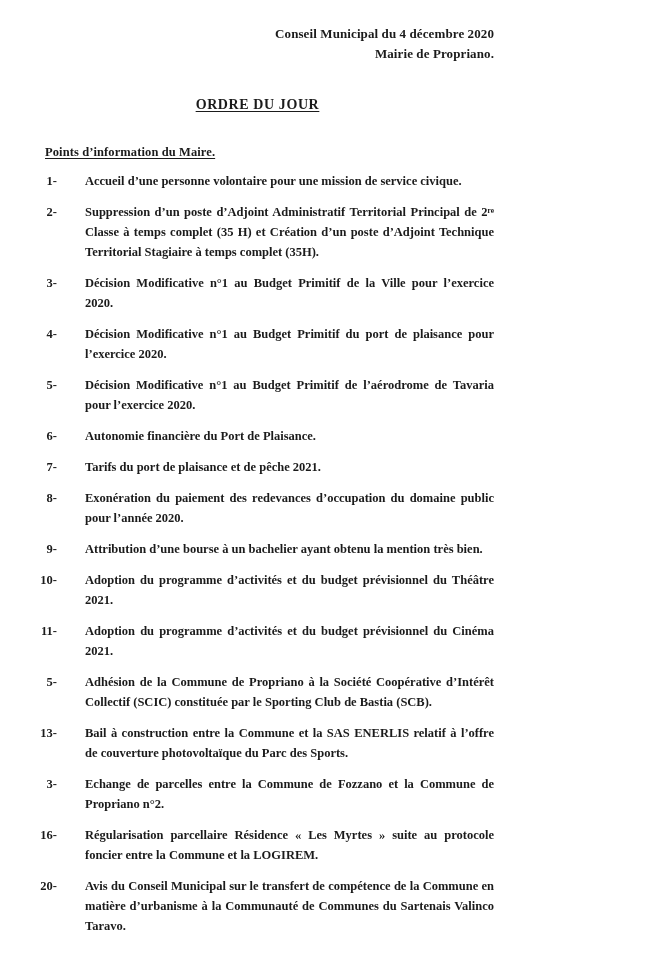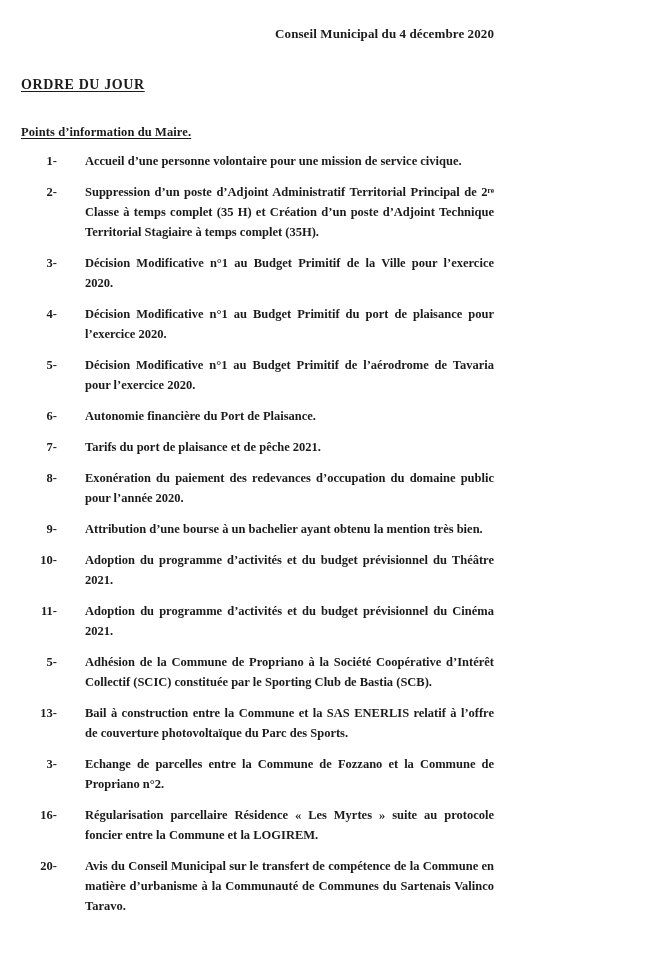--- a/index.html
+++ b/index.html
@@ -23,33 +23,34 @@
     padding: 24px 44px 0 21px;
     background: #ffffff;
   }
   .doc-header {
     text-align: right;
     font-size: 13px;
     line-height: 20px;
     letter-spacing: 0.1px;
   }
   .doc-title-wrap {
-    text-align: left;
+    text-align: center;
     margin-top: 31px;
   }
   .doc-title {
     display: inline-block;
     font-size: 14px;
     letter-spacing: 0.6px;
     text-decoration: underline;
     text-underline-offset: 2px;
   }
   .section-heading-wrap {
     margin-top: 32px;
     font-size: 12.5px;
+    margin-left: 24px;
   }
   .section-heading {
     text-decoration: underline;
     text-underline-offset: 2px;
     letter-spacing: 0.1px;
   }
   .agenda {
     list-style: none;
     margin: 11px 0 0 0;
     padding: 0;
@@ -73,20 +74,21 @@
     text-justify: inter-word;
   }
 </style>
 </head>
 <body>
 
 <div class="page">
 
   <div class="doc-header">
     <div>Conseil Municipal du 4 décembre 2020</div>
+    <div>Mairie de Propriano.</div>
   </div>
 
   <div class="doc-title-wrap">
     <span class="doc-title">ORDRE DU JOUR</span>
   </div>
 
   <div class="section-heading-wrap">
     <span class="section-heading">Points d’information du Maire.</span>
   </div>
 

